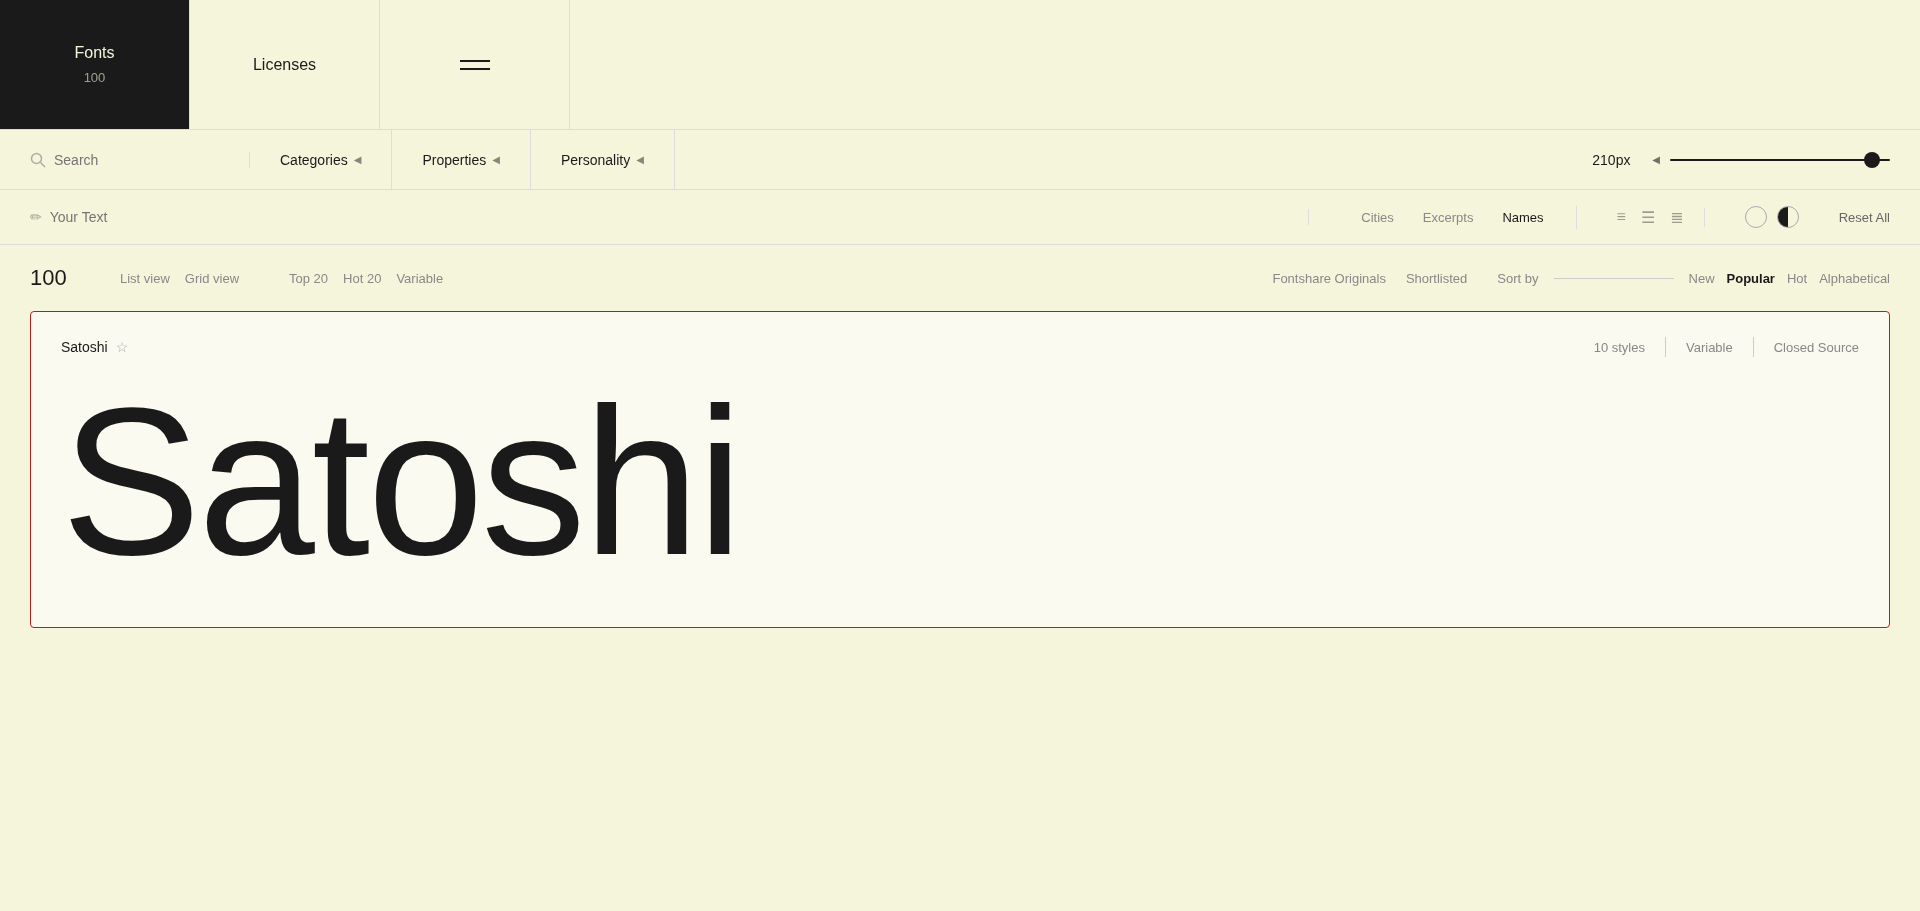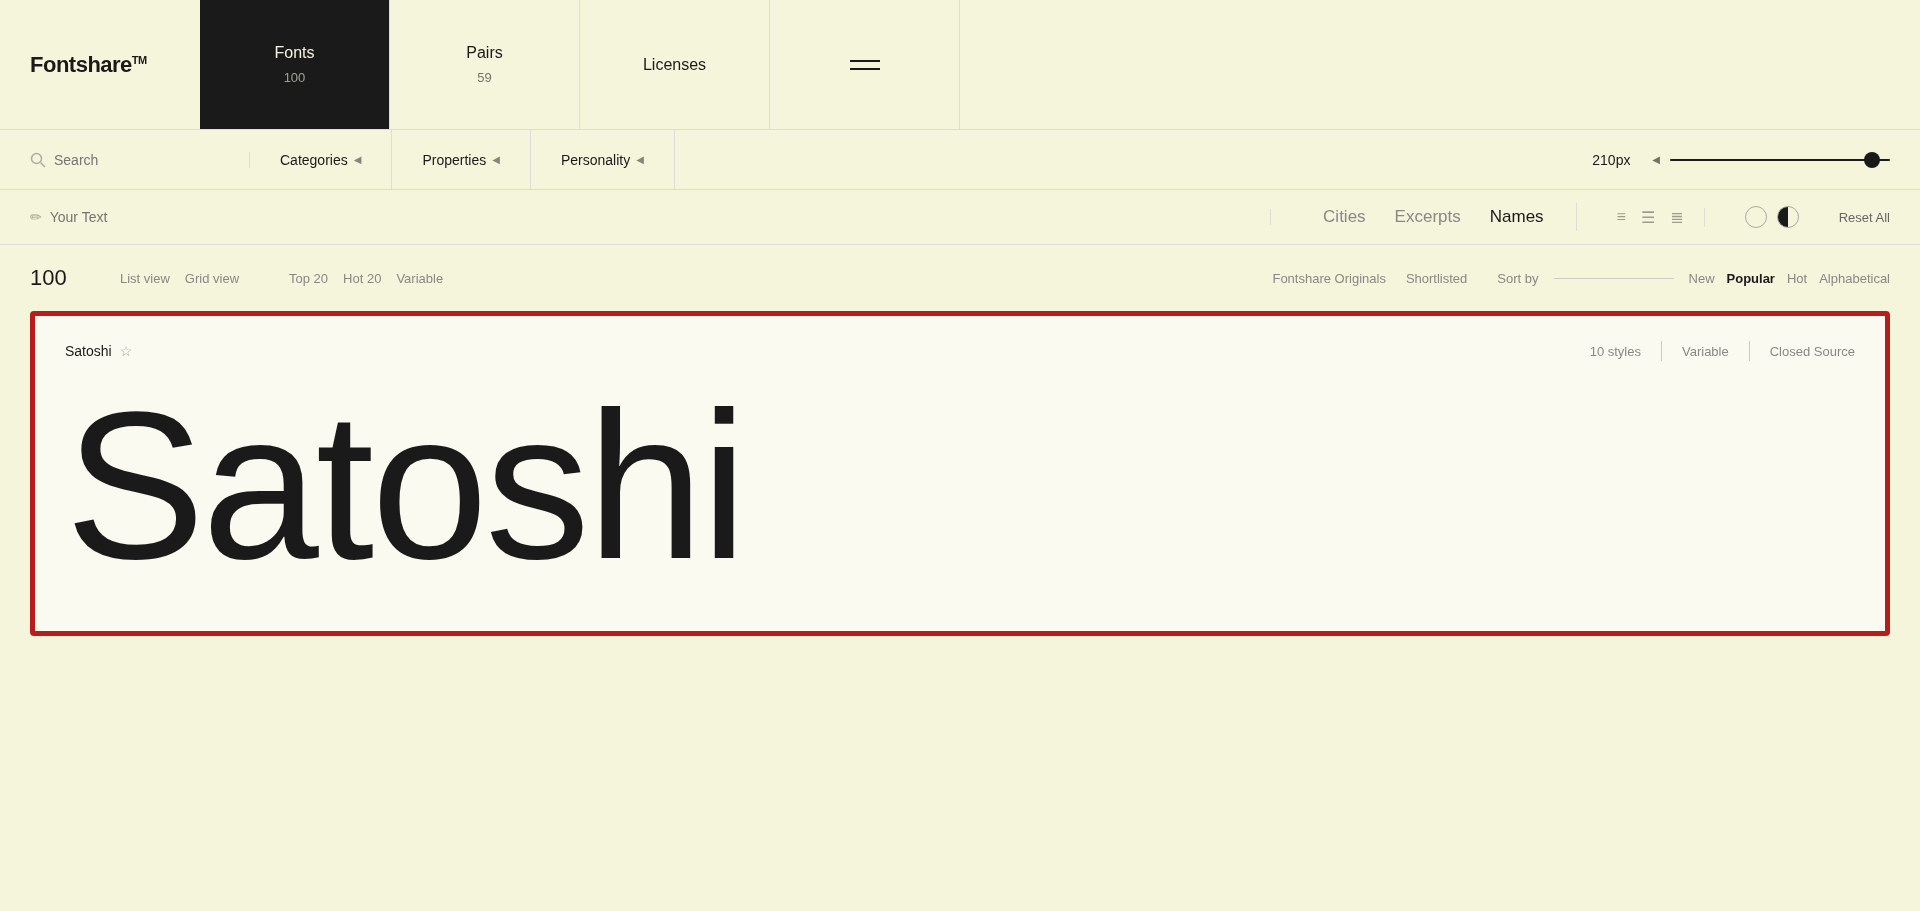--- a/index.html
+++ b/index.html
@@ -206,21 +206,21 @@
     .preview-options {
       display: flex;
       align-items: center;
       gap: 5px;
       padding: 0 20px;
       border-right: 1px solid #ddd;
     }
 
     .preview-option {
       padding: 4px 12px;
-      font-size: 17px;
+      font-size: 13px;
       cursor: pointer;
       color: #888;
       border-radius: 3px;
     }
 
     .preview-option.active {
       color: #1a1a1a;
       font-weight: 500;
     }
 
@@ -349,21 +349,21 @@
 
     .sort-options .active {
       color: #1a1a1a;
       font-weight: 600;
     }
 
     
     .font-card {
       margin: 0 30px;
       background-color: #fafaf0;
-      border: 5px solid #b91c1c;
+      border: 1px solid #b91c1c;
       border-radius: 4px;
       padding: 25px 30px 40px;
     }
 
     .font-card-header {
       display: flex;
       align-items: center;
       justify-content: space-between;
       margin-bottom: 20px;
     }
@@ -424,35 +424,26 @@
       height: 16px;
       border-radius: 50%;
       background: #1a1a1a;
       cursor: pointer;
     }
   </style>
 </head>
 <body>
 
 <nav class="top-nav">
-  <div class="logo-area">
-    <span class="logo-text">
-      <span>Fontshare</span><span class="logo-tm">TM</span>
-    </span>
-  </div>
 
   <div class="nav-item active">
     <span class="nav-item-label">Fonts</span>
     <span class="nav-item-count">100</span>
   </div>
 
-  <div class="nav-item">
-    <span class="nav-item-label">Pairs</span>
-    <span class="nav-item-count">59</span>
-  </div>
 
   <div class="nav-item">
     <span class="nav-item-label">Licenses</span>
   </div>
 
   <div class="nav-hamburger">
     <div class="hamburger-lines">
       <div class="hamburger-line"></div>
       <div class="hamburger-line"></div>
     </div>

